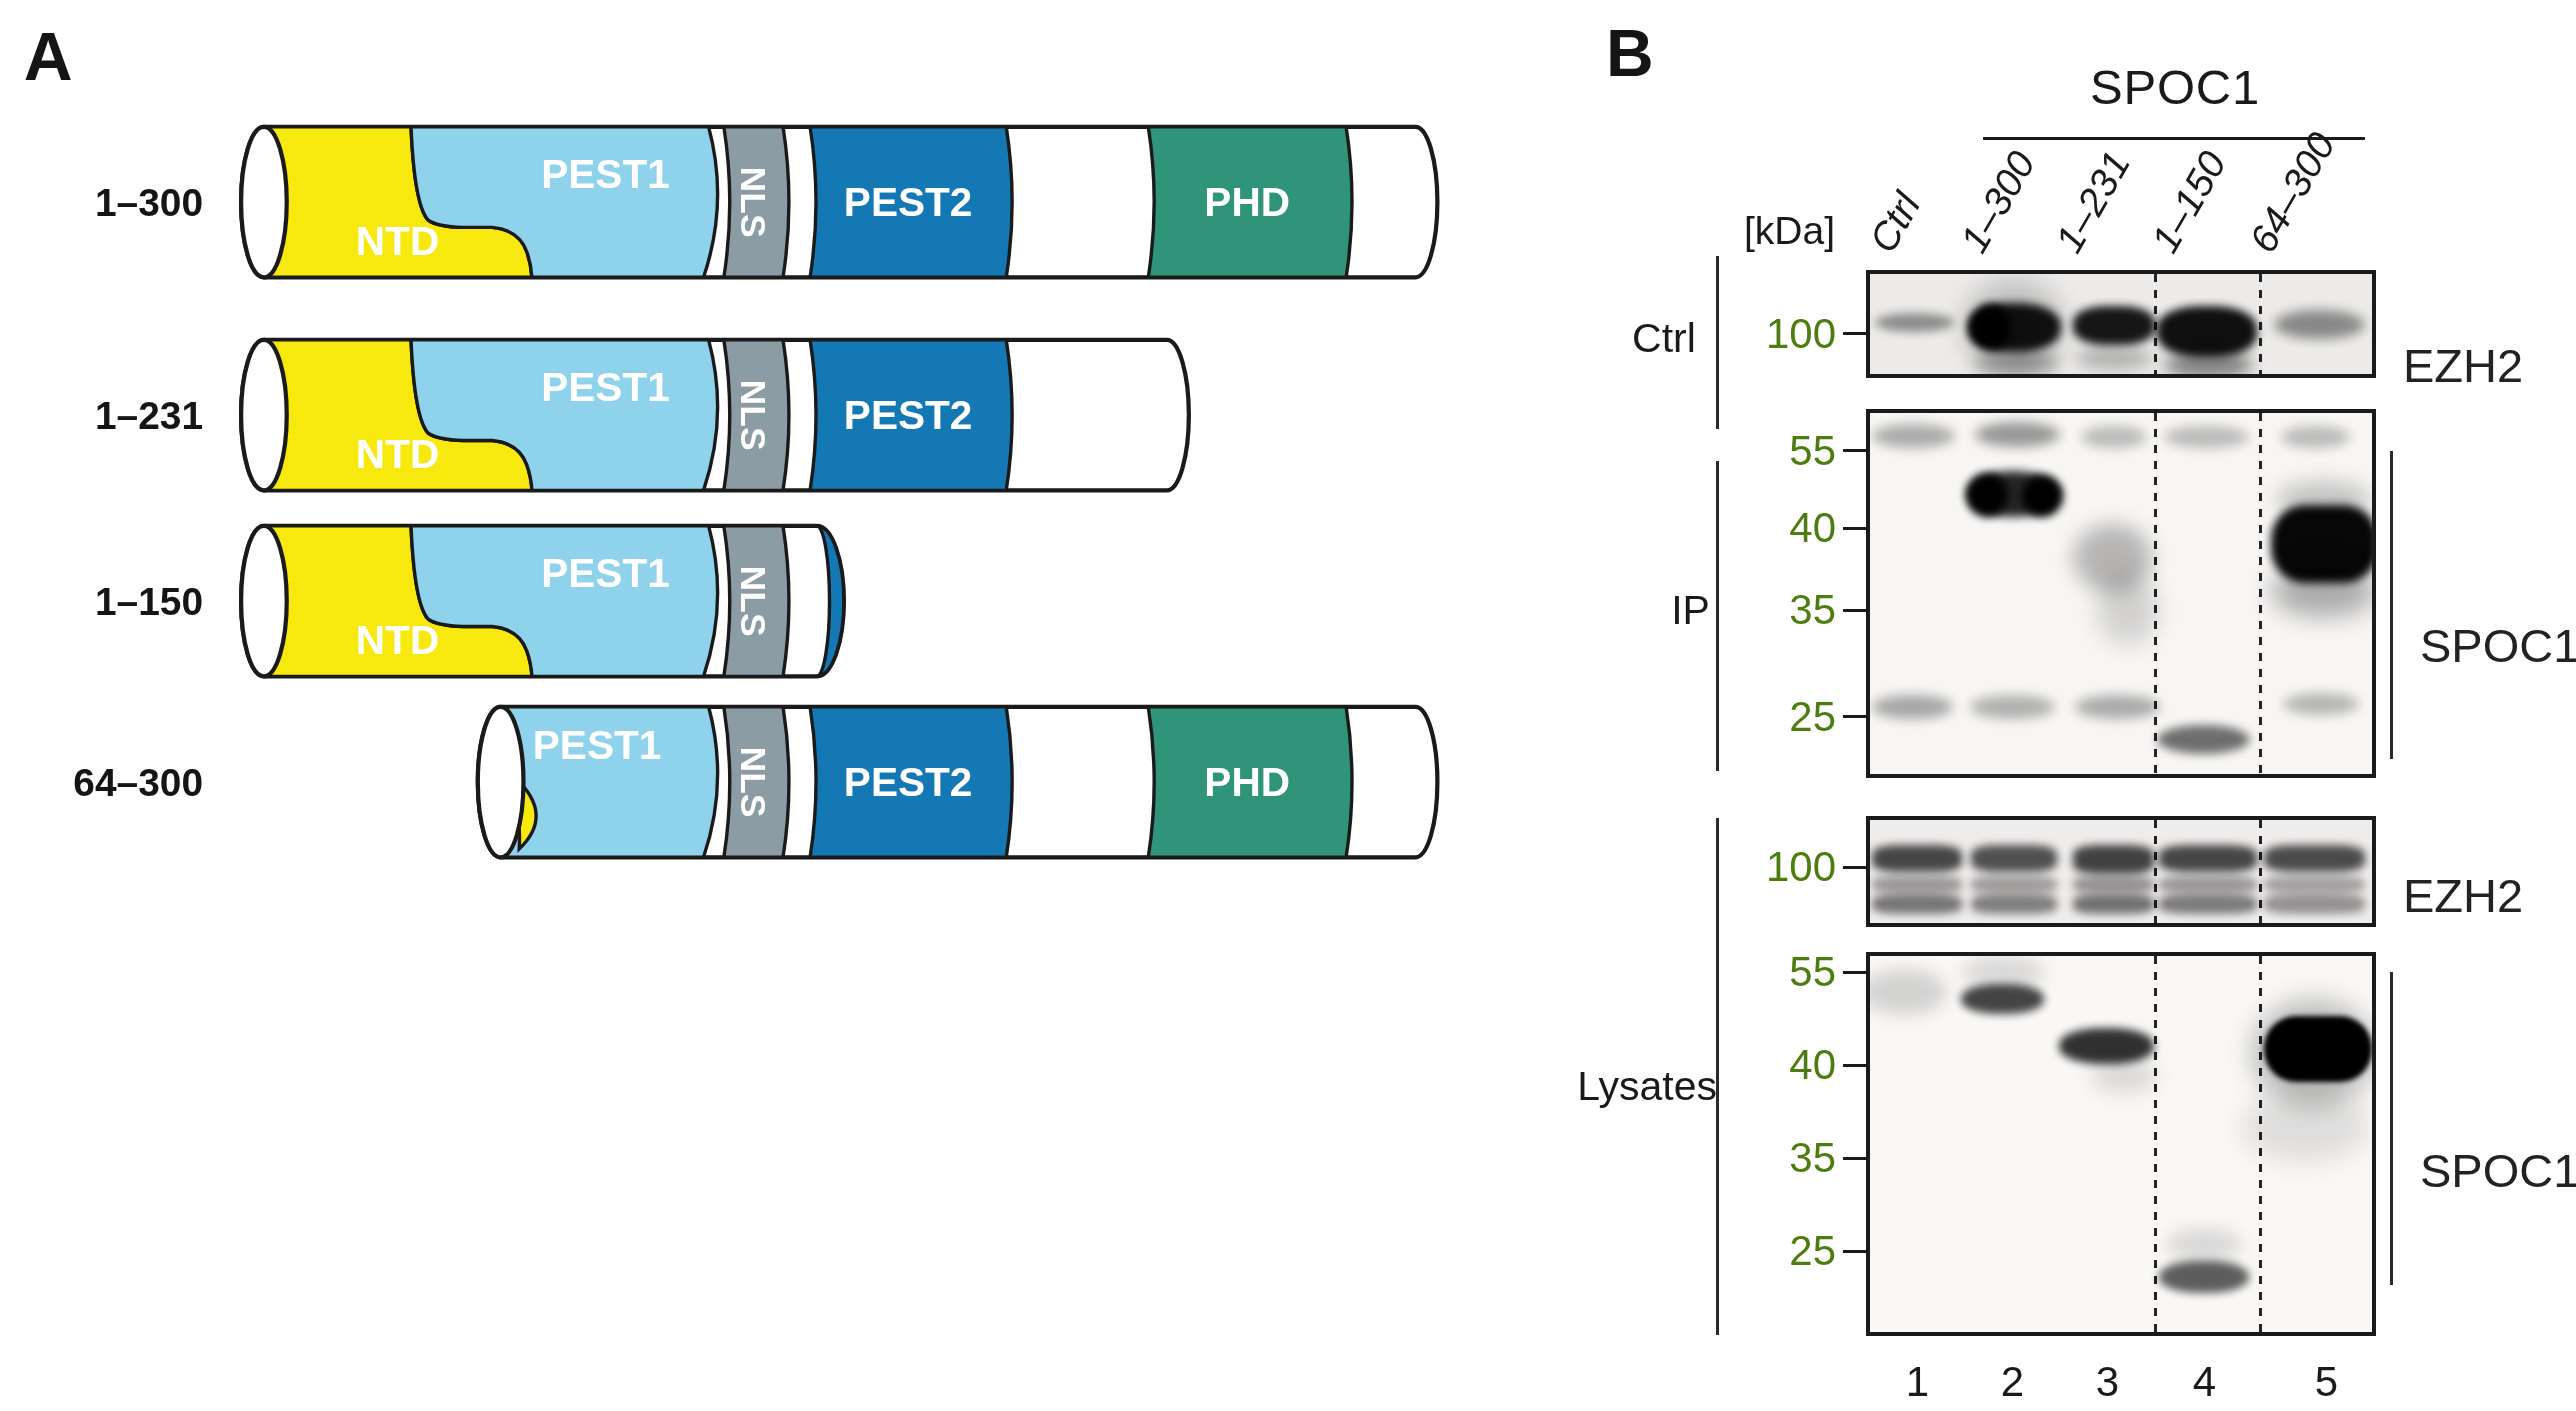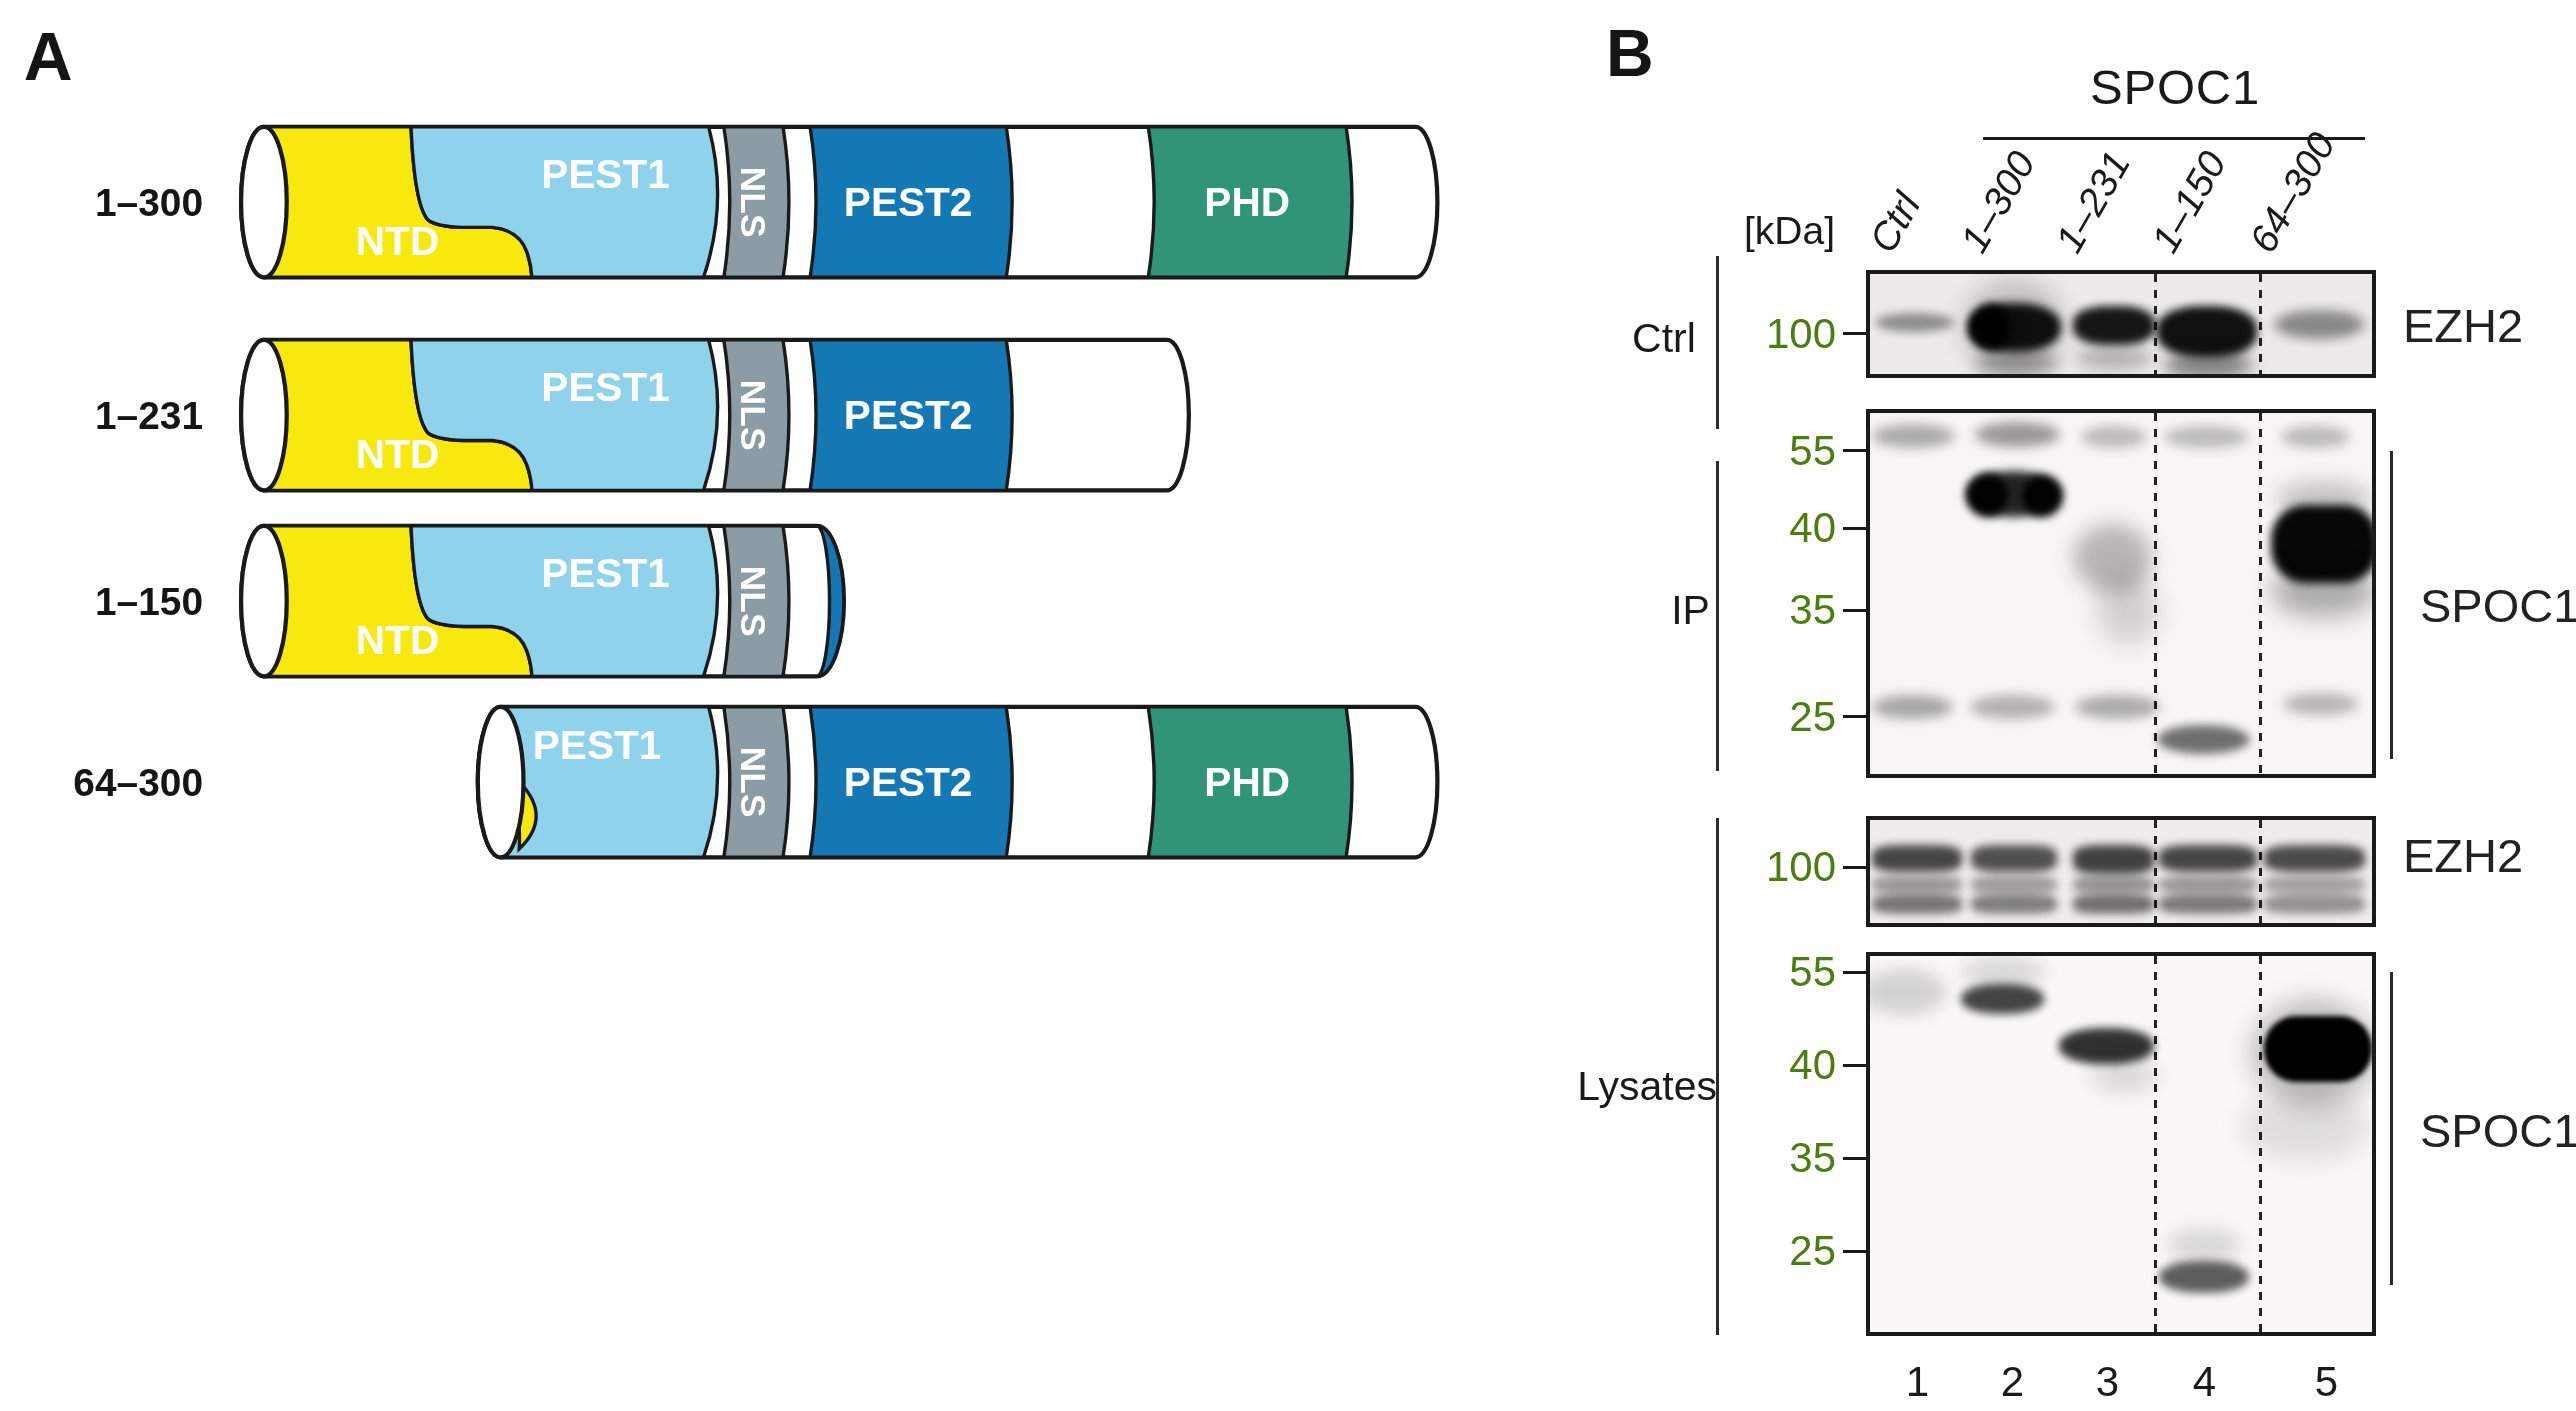--- a/index.html
+++ b/index.html
@@ -14,21 +14,21 @@
   .kda{font-size:39px;color:#1a1a1a;text-align:right;}
   .grp{font-size:41px;color:#1a1a1a;text-align:center;height:44px;line-height:44px;}
   .bracket{background:#2a2a2a;width:3.4px;}
   .blot{box-sizing:border-box;border:4.2px solid #1a1a1a;overflow:hidden;}
   .blot-inner{position:absolute;left:0;top:0;right:0;bottom:0;}
   .band{position:absolute;background:#000;}
   .dash-line{position:absolute;top:0;bottom:0;width:2.5px;
              background:repeating-linear-gradient(180deg,#222 0 7.6px,transparent 7.6px 16px);}
   .marker-txt{font-size:42px;color:#4d7c0f;text-align:right;width:93px;height:44px;line-height:44px;}
   .tick{background:#1a1a1a;width:25px;height:3.4px;}
-  .target-label{font-size:47px;color:#222;white-space:nowrap;height:49px;line-height:49px;}
+  .target-label{font-size:47px;color:#222;white-space:nowrap;height:49px;line-height:49px;margin-top:40px;}
   .lane-num{font-size:42px;color:#1a1a1a;width:59px;text-align:center;height:46px;line-height:46px;}
   svg text{font-family:"Liberation Sans",sans-serif;}
   .dom-txt{font-weight:700;fill:#ffffff;}
   .row-lab{font-weight:700;fill:#151515;}
 </style>
 </head>
 <body>
 
 <svg class="abs" style="left:0;top:0;" width="1539" height="930" viewBox="0 0 1820 1100">
   <text x="28" y="95" font-size="80" font-weight="700" fill="#151515">A</text>

